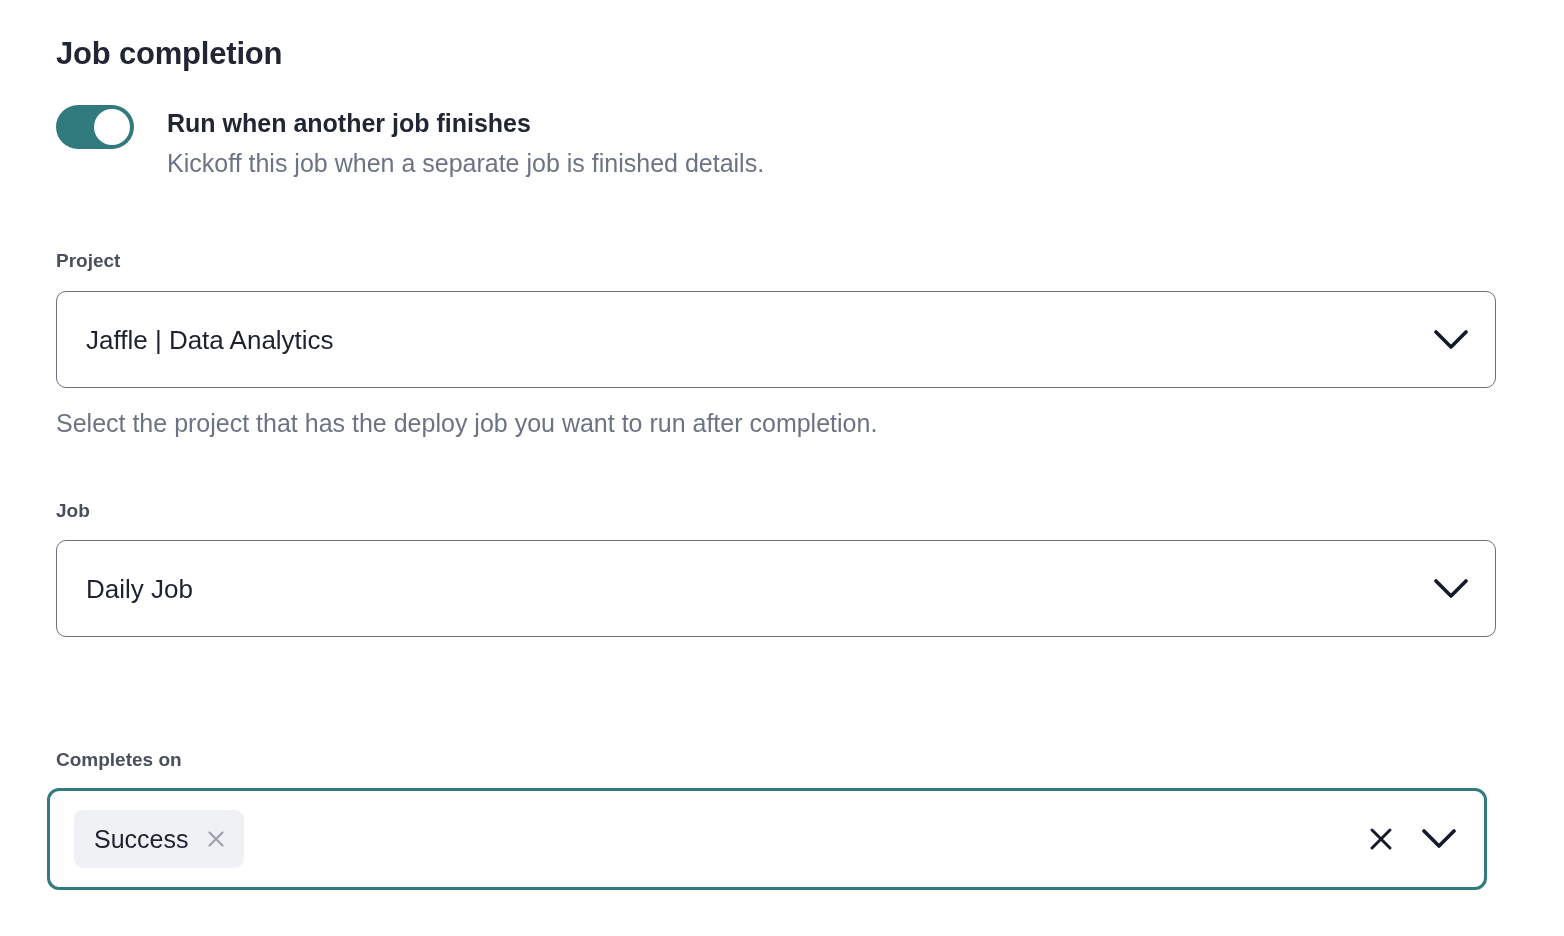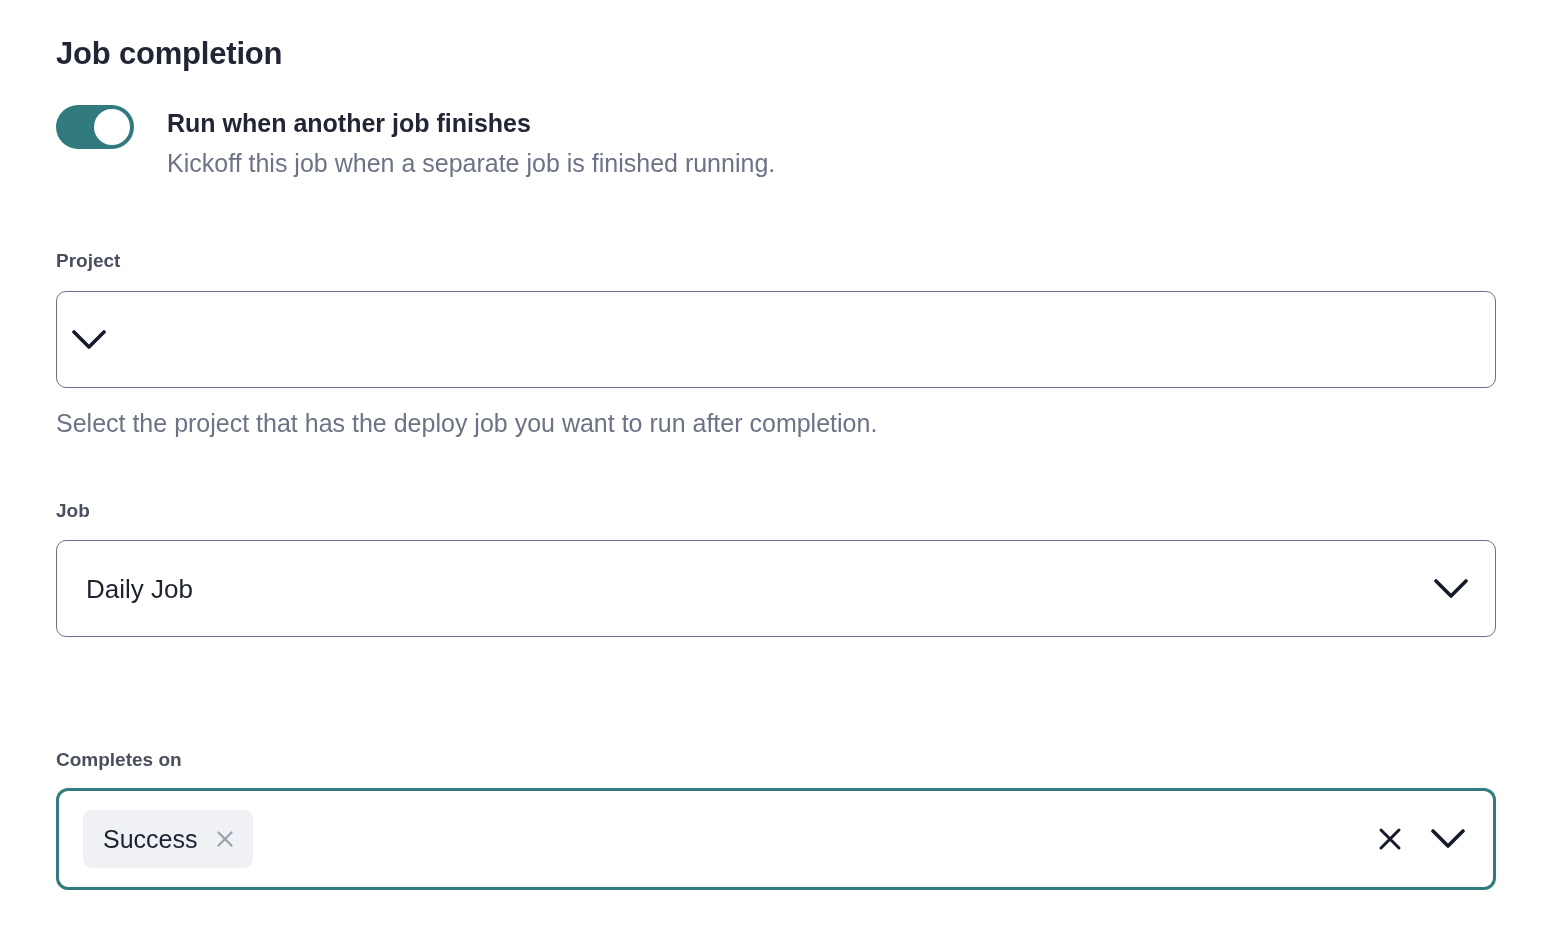--- a/index.html
+++ b/index.html
@@ -153,21 +153,21 @@
     line-height: 34px;
     text-decoration: underline;
     text-underline-offset: 4px;
     text-decoration-thickness: 2px;
     cursor: pointer;
   }
 
   
   .multiselect {
     position: absolute;
-    left: 56px;
+    left: 47px;
     top: 788px;
     width: 1440px;
     height: 102px;
     background: #ffffff;
     border: 3px solid #317b7e;
     border-radius: 12px;
     display: flex;
     align-items: center;
     padding: 0 14px 0 24px;
     cursor: text;
@@ -231,27 +231,28 @@
 <div class="page">
 
   <div class="section-title">Job completion</div>
 
   <div class="toggle-row">
     <div class="toggle">
       <div class="knob"></div>
     </div>
     <div class="toggle-texts">
       <div class="toggle-label">Run when another job finishes</div>
-      <div class="toggle-desc">Kickoff this job when a separate job is finished running.</div>
+      <div class="toggle-desc">Kickoff this job when a separate job is finished details.</div>
     </div>
   </div>
 
   <div class="field-label project">Project</div>
 
   <div class="control project">
+    <div class="value">Jaffle | Data Analytics</div>
     <div class="chev">
       <svg width="34" height="20" viewBox="0 0 34 20" fill="none" aria-hidden="true">
         <path d="M2 2 L17 17 L32 2" stroke="#141a2a" stroke-width="3.6" stroke-linecap="round" stroke-linejoin="round"></path>
       </svg>
     </div>
   </div>
 
   <div class="helper-text">Select the project that has the deploy job you want to run after completion.</div>
 
   <div class="field-label job">Job</div>

